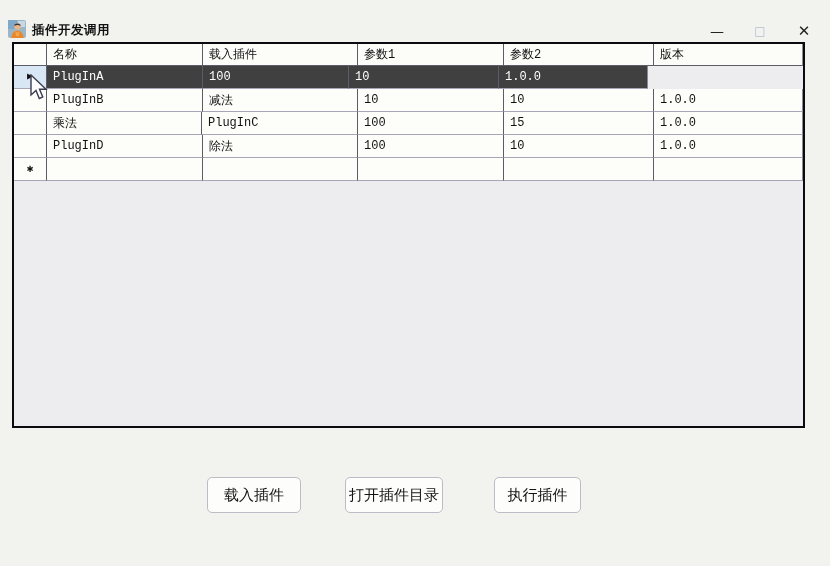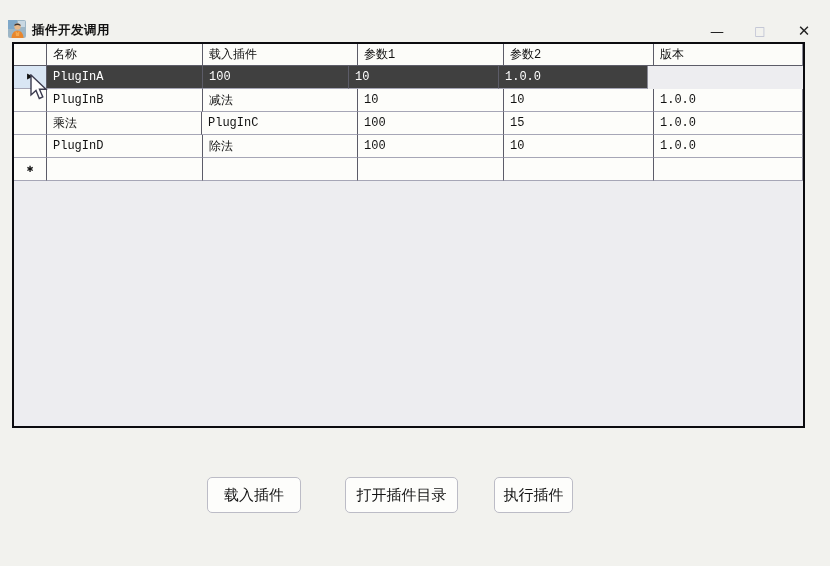--- a/index.html
+++ b/index.html
@@ -71,22 +71,22 @@
     position:absolute; top:477px; height:36px;
     background:#fdfdfb;
     border:1px solid #bcbcc6;
     border-radius:5px;
     display:flex; align-items:center; justify-content:center;
     font-family:"DejaVu Serif", serif;
     font-size:15px; color:#141414;
     cursor:default;
   }
   .btn-load { left:207px; width:94px; }
-  .btn-open { left:345px; width:113px; }
-  .btn-exec { left:494px; width:79px; }
+  .btn-open { left:345px; width:98px; }
+  .btn-exec { left:494px; width:87px; }
 
   
   .cursor {
     position:absolute; left:28px; top:74px; width:22px; height:28px;
     pointer-events:none;
   }
 </style>
 </head>
 <body>
 

